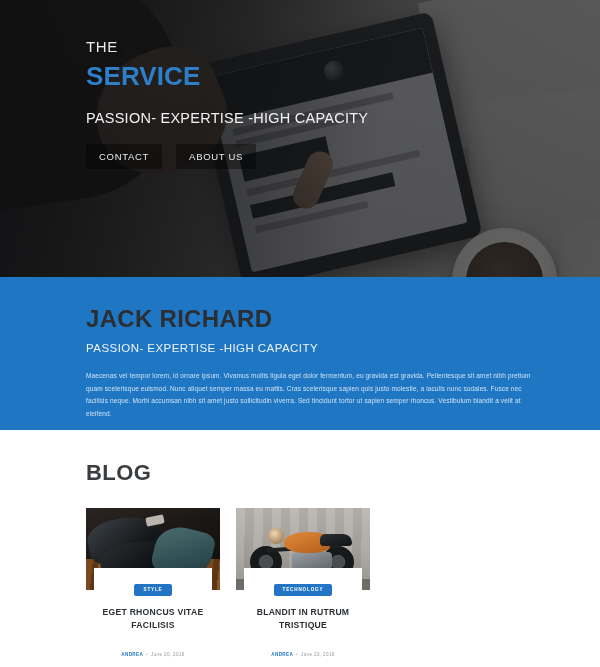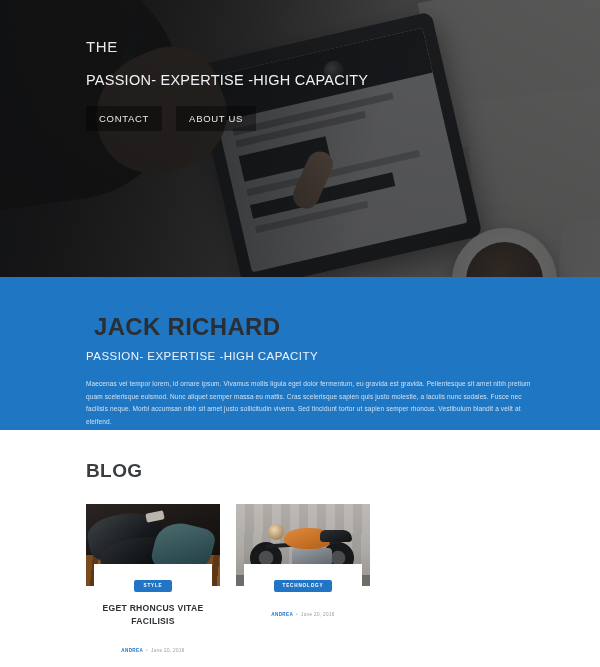--- a/index.html
+++ b/index.html
@@ -71,27 +71,27 @@
   .hero-title{margin:0;color:#ffffff;font-size:26px;line-height:1.22;font-weight:700;letter-spacing:.1px;}
   .hero-title .accent{color:#2e7fc7;display:block;}
   .hero-sub{margin:17px 0 0 0;color:#f0f1f2;font-size:14.5px;letter-spacing:.25px;font-weight:400;}
   .hero-nav{margin-top:18px;display:flex;gap:14px;}
   .hero-nav a{display:inline-block;color:#e8e9ea;font-size:9.5px;letter-spacing:.7px;
     text-decoration:none;padding:7px 13px;background:rgba(0,0,0,.38);}
 
   
   .intro{position:relative;background:#1f77c4;padding:28px 0 0 0;height:153px;box-sizing:border-box;}
   .intro-inner{width:445px;margin:0 0 0 86px;}
-  .intro-name{margin:8px;color:#2b2f33;font-size:24px;font-weight:700;letter-spacing:.3px;}
+  .intro-name{margin:0;color:#2b2f33;font-size:24px;font-weight:700;letter-spacing:.3px;}
   .intro-tag{margin:9px 0 0 0;color:#eef4fa;font-size:11.5px;letter-spacing:.45px;}
   .intro-body{margin:16px 0 0 0;color:#cfe2f3;font-size:6.5px;line-height:1.95;letter-spacing:.12px;}
 
   
   .blog{position:relative;background:#fff;padding:30px 0 0 0;}
-  .blog-title{margin:0 0 22px 86px;color:#3a3d40;font-size:19px;font-weight:700;letter-spacing:.4px;}
+  .blog-title{margin:0 0 22px 86px;color:#3a3d40;font-size:22px;font-weight:700;letter-spacing:.4px;}
   .cards{display:flex;gap:16px;margin:16px 0 0 86px;width:434px;}
   .card{width:134px;position:relative;}
   .card-img{width:134px;height:82px;overflow:hidden;position:relative;}
 
   
   .img-shoes{position:absolute;inset:0;background:linear-gradient(160deg,#2a2522 0%,#1a1614 45%,#0f0c0a 100%);}
   .img-shoes .wood{position:absolute;left:0;bottom:0;width:100%;height:38%;
     background:repeating-linear-gradient(96deg,#7a4a1e 0 7px,#5d3715 7px 13px,#8a5726 13px 20px);}
   .img-shoes .shoe{position:absolute;left:2px;top:10px;width:74px;height:44px;border-radius:40% 55% 50% 35%;
     background:linear-gradient(150deg,#3b4044,#14171a 70%);transform:rotate(-12deg);}
@@ -174,20 +174,21 @@
       <div class="finger"></div>
       <div class="cup">
         <div class="cup-in"></div>
       </div>
     </div>
     <div class="hero-overlay"></div>
 
     <div class="hero-content">
       <p class="hero-eyebrow">THE</p>
       <h1 class="hero-title">
+        <span class="accent">SERVICE</span>
       </h1>
       <p class="hero-sub">PASSION- EXPERTISE -HIGH CAPACITY</p>
       <nav class="hero-nav">
         <a href="#">CONTACT</a>
         <a href="#">ABOUT US</a>
       </nav>
     </div>
   </section>
 
   <section class="intro">
@@ -232,20 +233,21 @@
             <div class="wheelB"></div>
             <div class="frame"></div>
             <div class="engine"></div>
             <div class="tank"></div>
             <div class="seatM"></div>
             <div class="lamp"></div>
           </div>
         </div>
         <div class="card-box">
           <span class="badge">TECHNOLOGY</span>
+          <h3 class="card-title">BLANDIT IN RUTRUM TRISTIQUE</h3>
           <p class="meta">
             <span class="author">ANDREA</span><span class="dot">•</span><span class="date">June 20, 2016</span>
           </p>
         </div>
       </article>
 
     </div>
   </section>
 
 </div>

